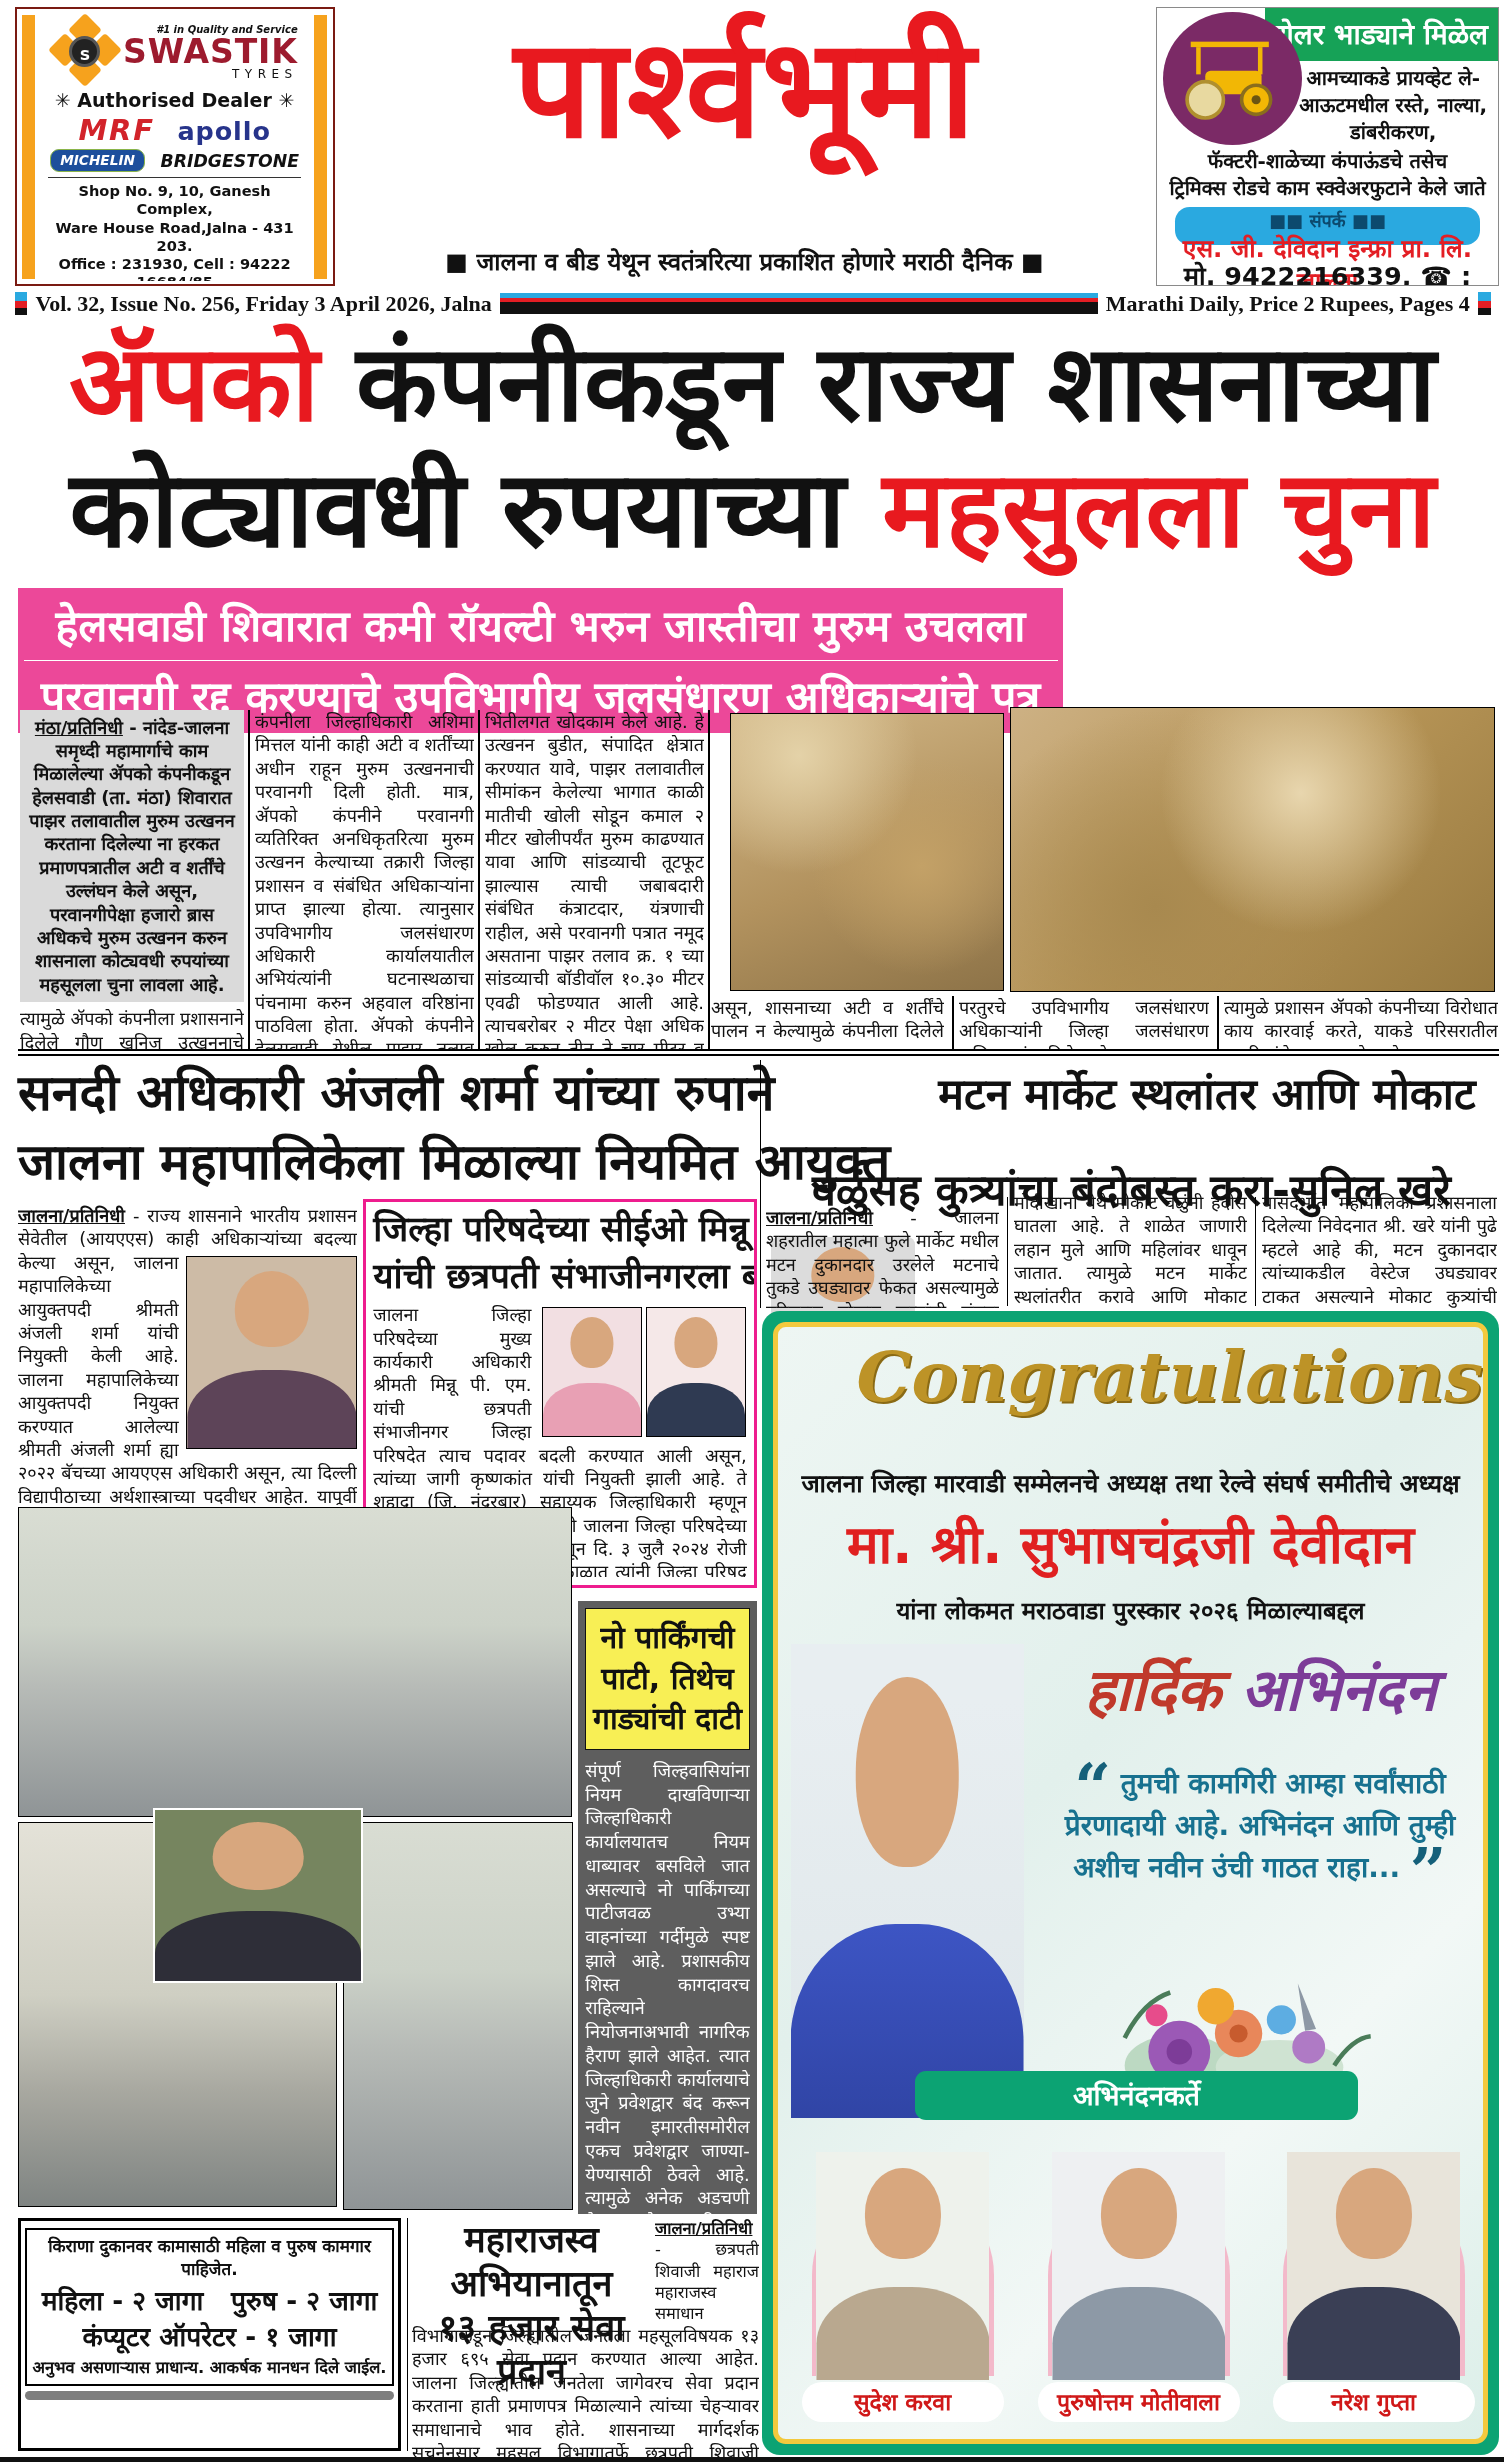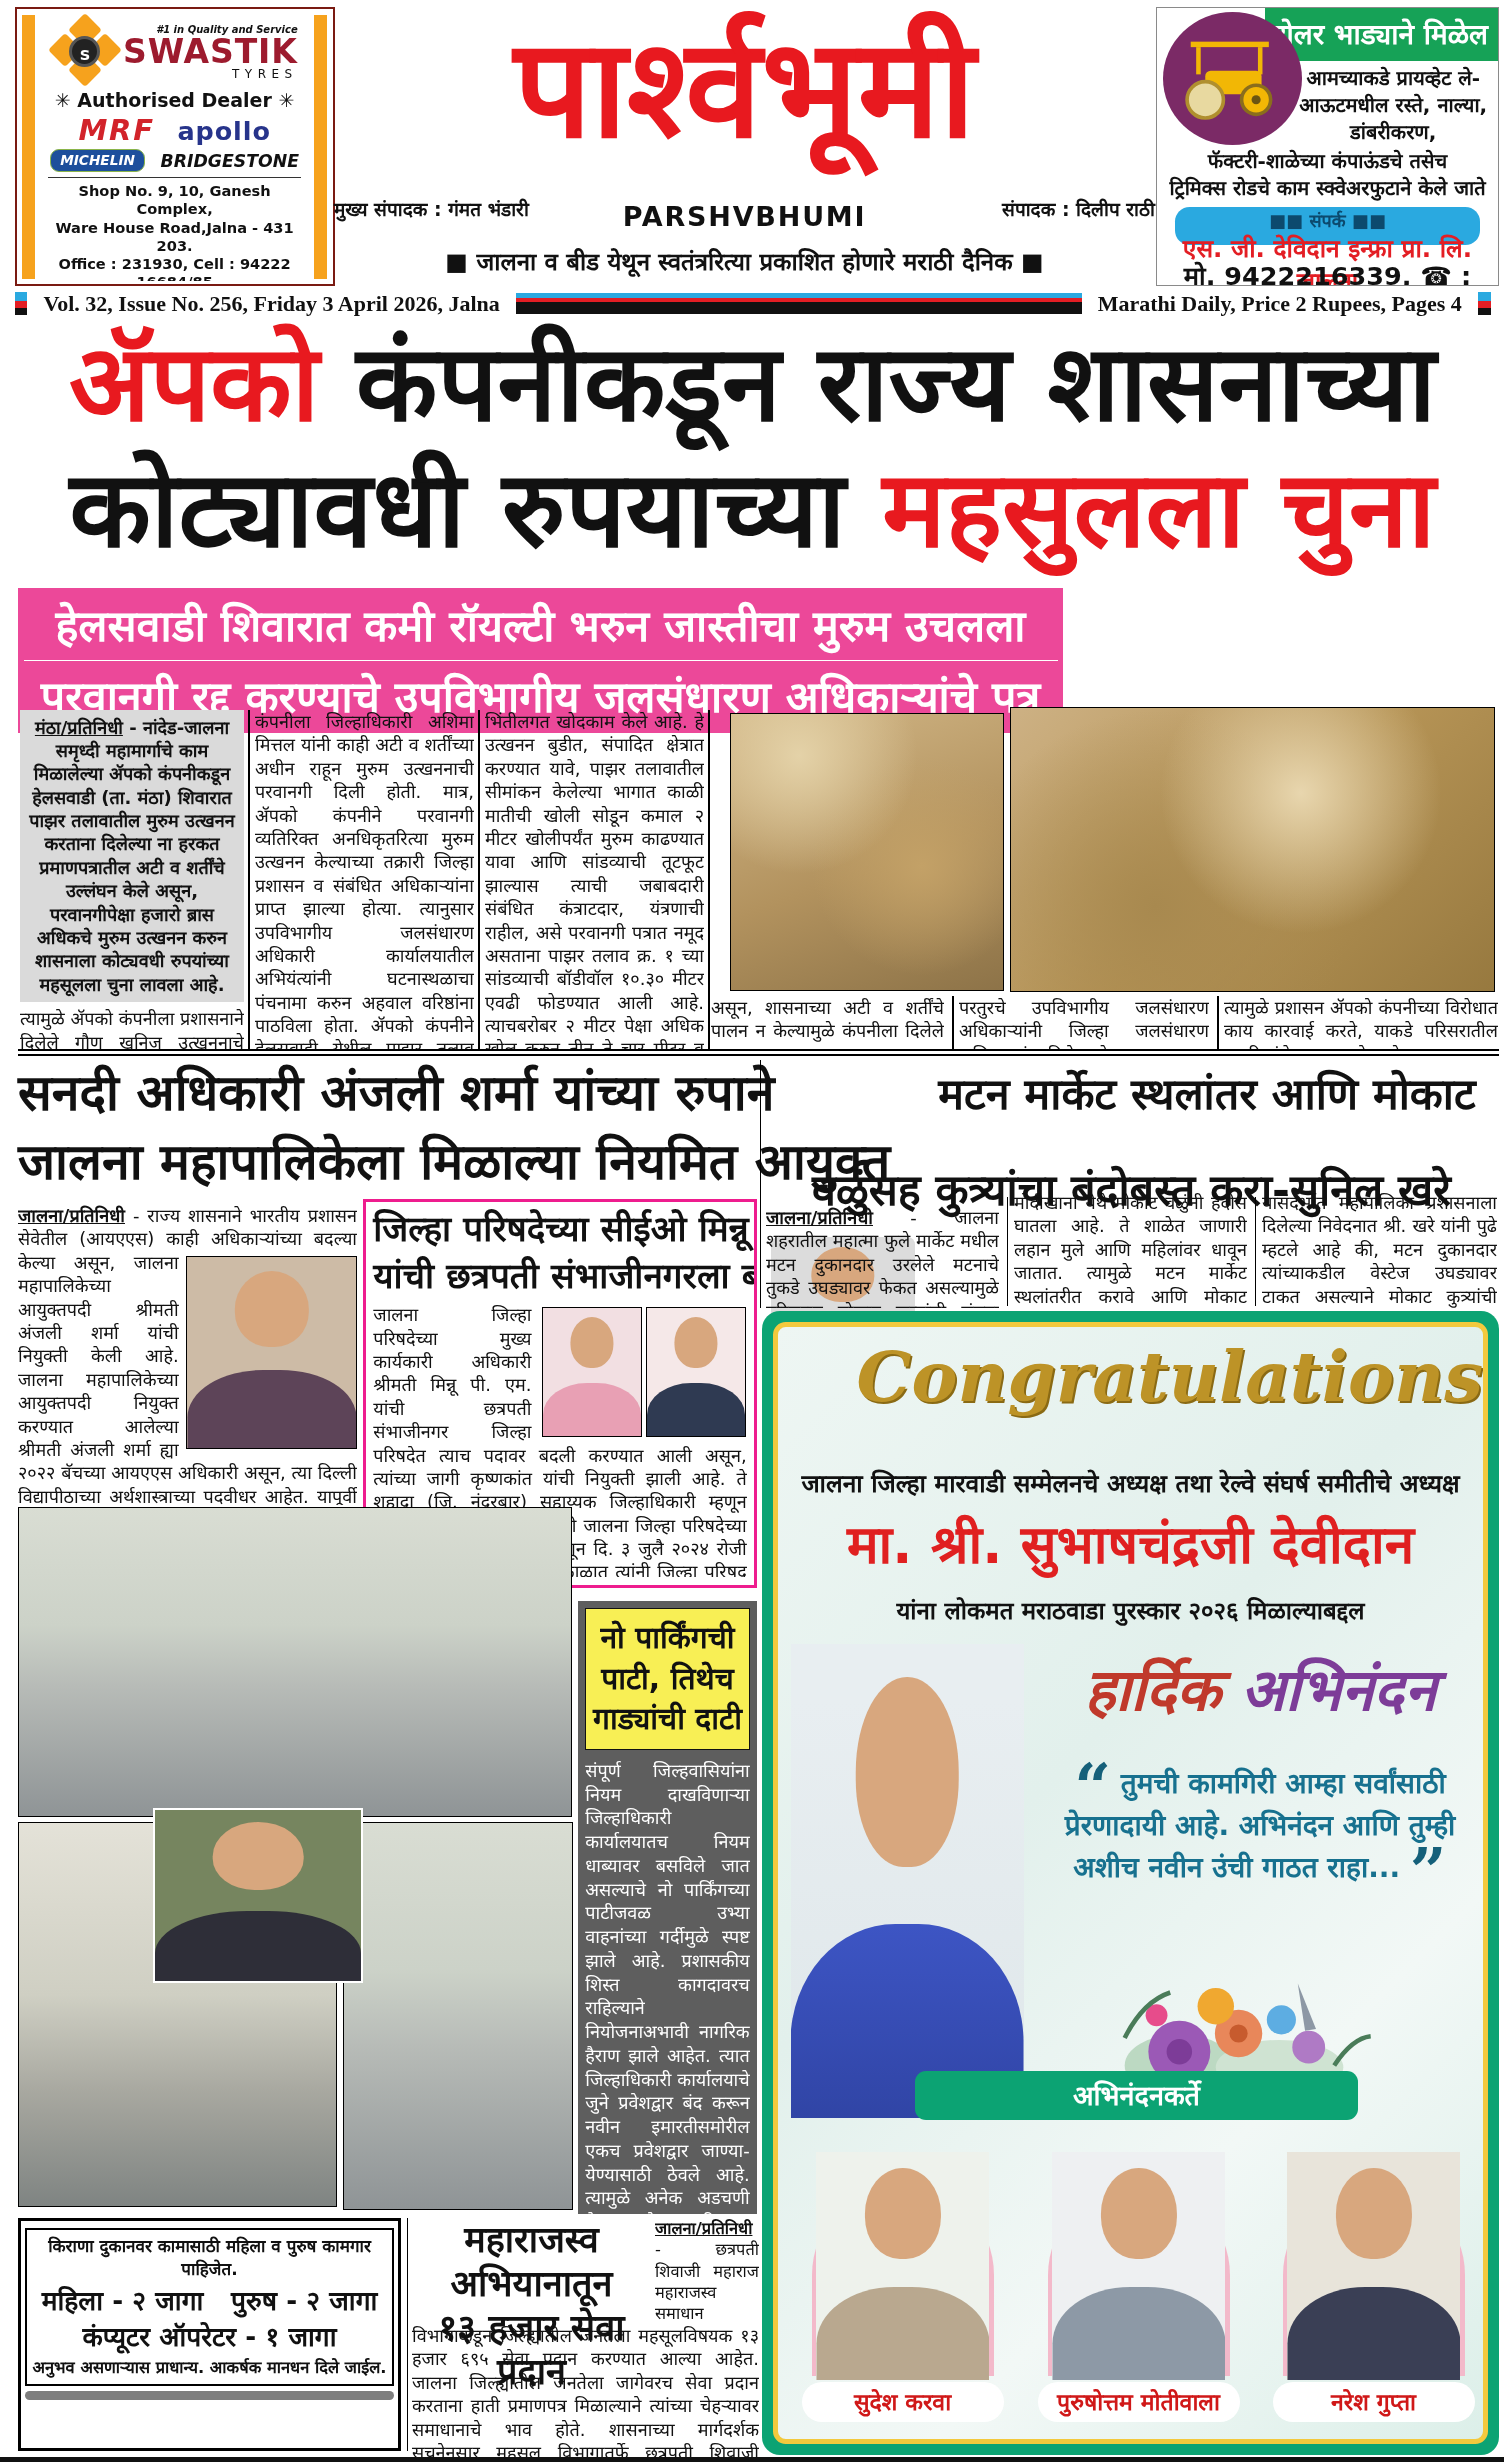--- a/index.html
+++ b/index.html
@@ -54,21 +54,21 @@
             color:#0c4a6e;font-size:18px;font-weight:900;line-height:27px;text-align:center;}
   .rol-co{position:absolute;left:0;right:0;top:223px;text-align:center;color:#e31e24;font-size:24.6px;font-weight:900;}
   .rol-ph{position:absolute;left:0;right:0;top:250px;text-align:center;font-size:25.5px;font-weight:900;}
 
   
   .daterule{left:14.6px;top:290px;width:1476px;height:27px;display:flex;align-items:center;}
   .edge-glyph{width:12.8px;height:24px;display:flex;flex-direction:column;}
   .edge-glyph span:nth-child(1){height:9px;background:#2aa9e0;}
   .edge-glyph span:nth-child(2){height:7.3px;background:#e31e24;}
   .edge-glyph span:nth-child(3){height:7.3px;background:#111;}
-  .date-txt{font-family:"Liberation Serif","DejaVu Serif",serif;font-weight:bold;font-size:22px;padding:0 16px;white-space:nowrap;}
+  .date-txt{font-family:"Liberation Serif","DejaVu Serif",serif;font-weight:bold;font-size:22px;padding:0 8px;white-space:nowrap;}
   .date-mid{flex:1;display:flex;flex-direction:column;justify-content:center;}
   .date-mid span:nth-child(1){height:4.6px;background:#2aa9e0;}
   .date-mid span:nth-child(2){height:4.6px;background:#e31e24;}
   .date-mid span:nth-child(3){height:12px;background:#111;}
 
   
   .mainhead{left:9px;top:321px;width:1487px;text-align:center;font-weight:900;font-size:106px;line-height:126px;white-space:nowrap;}
   .red{color:#e8191f;}
 
   
@@ -196,25 +196,20 @@
         <span class="ty-bridge">BRIDGESTONE</span>
       </div>
       <div class="ty-div"></div>
       <div class="ty-addr">Shop No. 9, 10, Ganesh Complex,</div>
       <div class="ty-addr">Ware House Road,Jalna - 431 203.</div>
       <div class="ty-addr">Office : 231930, Cell : 94222 16684/85</div>
     </div>
   </div>
 
   <div class="abs mast-title">पार्श्वभूमी</div>
-  <div class="abs mast-row">
-    <span class="mast-ce">मुख्य संपादक : गंमत भंडारी</span>
-    <span class="mast-en">PARSHVBHUMI</span>
-    <span class="mast-ed">संपादक : दिलीप राठी</span>
-  </div>
   <div class="abs mast-tag">■ जालना व बीड येथून स्वतंत्ररित्या प्रकाशित होणारे मराठी दैनिक ■</div>
 
   <div class="abs roller">
     <div class="rol-head">रोलर भाड्याने मिळेल</div>
     <div class="rol-circle">
       <svg width="109" height="88" viewBox="0 0 120 96">
         <rect x="14" y="8" width="86" height="6" fill="#f2b705"></rect>
         <rect x="20" y="14" width="5" height="30" fill="#f2b705"></rect>
         <rect x="88" y="14" width="5" height="30" fill="#f2b705"></rect>
         <rect x="30" y="40" width="62" height="26" rx="6" fill="#f2b705"></rect>

